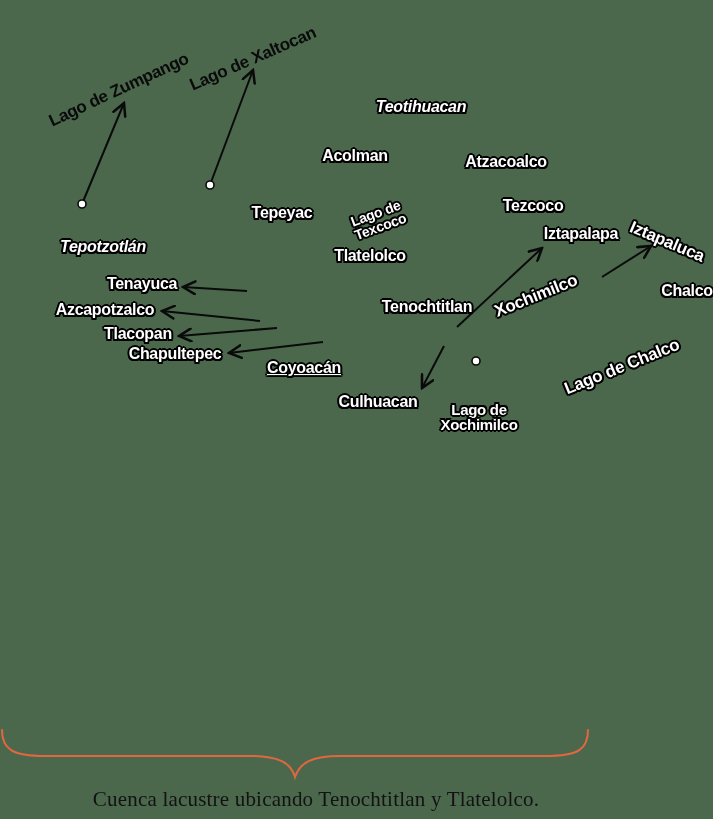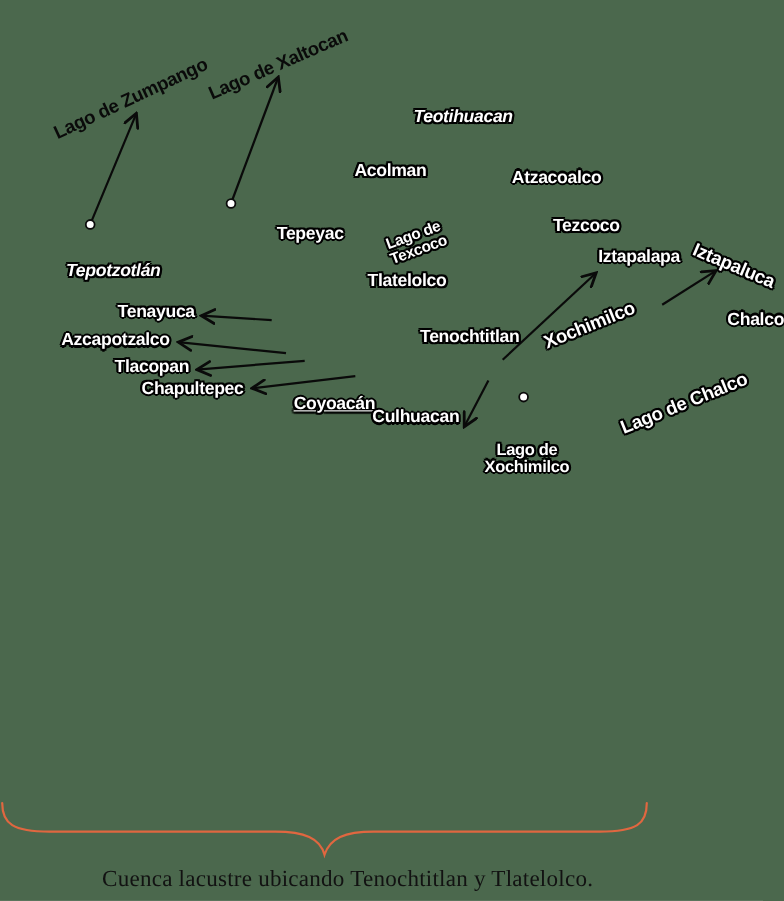--- a/index.html
+++ b/index.html
@@ -113,21 +113,21 @@
 
   <div class="lbl white big" style="left:667px; top:242px; transform:translate(-50%,-50%) rotate(23deg);">Iztapaluca</div>
   <div class="lbl white" style="left:687px; top:291px;">Chalco</div>
 
   <div class="lbl white" style="left:103px; top:247px;font-style:italic;">Tepotzotlán</div>
   <div class="lbl white" style="left:142px; top:284px;">Tenayuca</div>
   <div class="lbl white" style="left:105px; top:310px;">Azcapotzalco</div>
   <div class="lbl white" style="left:138px; top:334px;">Tlacopan</div>
   <div class="lbl white" style="left:175px; top:354px;">Chapultepec</div>
   <div class="lbl white" style="left:304px; top:368px;text-decoration:underline;">Coyoacán</div>
-  <div class="lbl white" style="left:378px; top:380px;">Culhuacan</div>
+  <div class="lbl white" style="left:378px; top:402px;">Culhuacan</div>
 
   <div class="lbl white big" style="left:536px; top:296px; transform:translate(-50%,-50%) rotate(-22deg);">Xochimilco</div>
 
   <div class="lbl white twoline" style="left:479px; top:417px; font-size:15px;">
     <div>Lago de</div>
     <div>Xochimilco</div>
   </div>
 
   <div class="lbl white big" style="left:622px; top:367px; transform:translate(-50%,-50%) rotate(-22deg);">Lago de Chalco</div>
 

